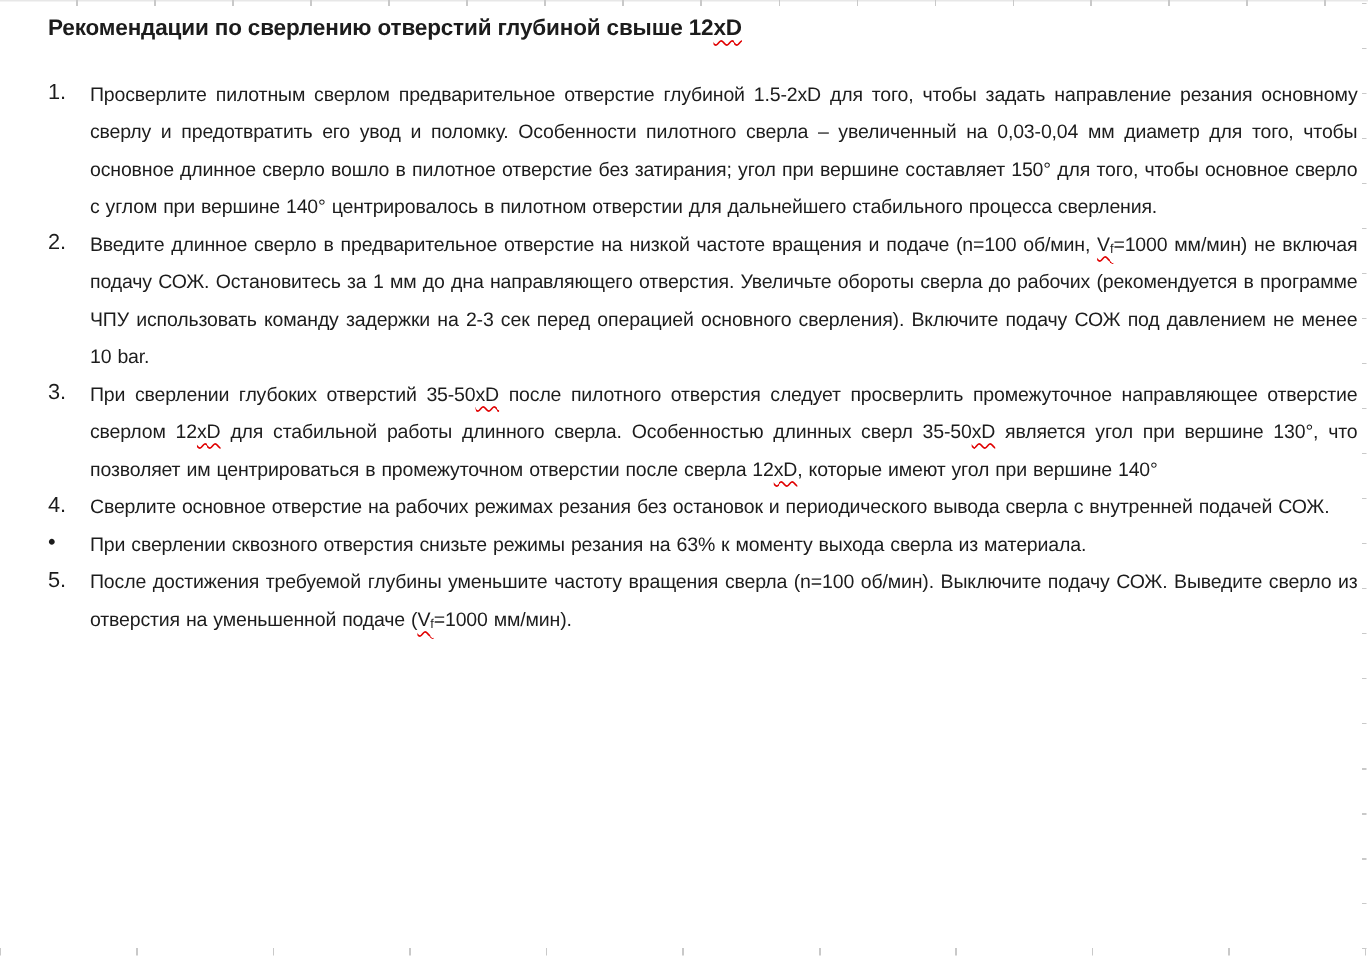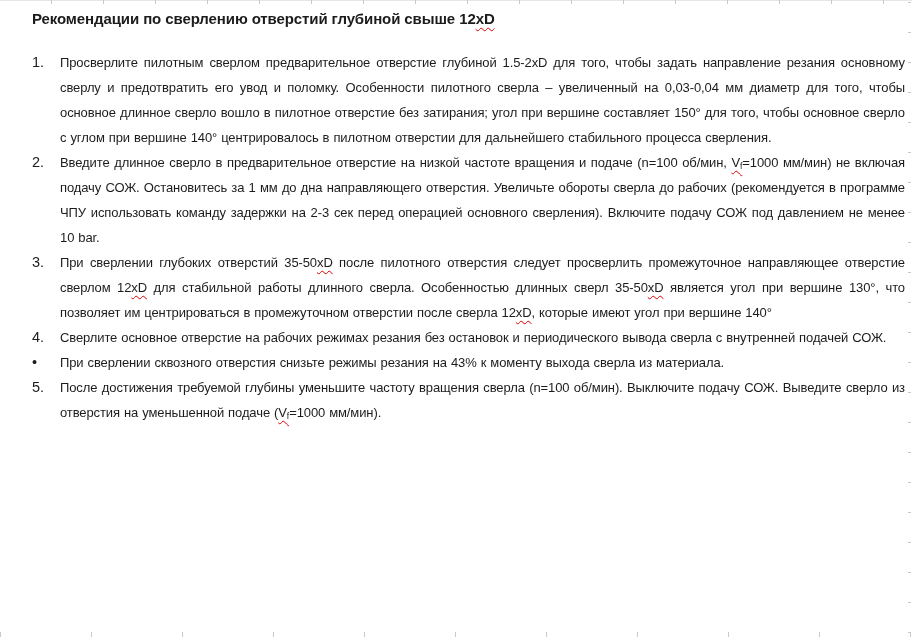--- a/index.html
+++ b/index.html
@@ -110,20 +110,20 @@
       <div class="item">
         <span class="marker">3.</span>
         <div class="para"><span>При сверлении глубоких отверстий 35-50</span><span class="misspell">xD</span><span> после пилотного отверстия следует просверлить промежуточное направляющее отверстие сверлом 12</span><span class="misspell">xD</span><span> для стабильной работы длинного сверла. Особенностью длинных сверл 35-50</span><span class="misspell">xD</span><span> является угол при вершине 130°, что позволяет им центрироваться в промежуточном отверстии после сверла 12</span><span class="misspell">xD</span><span>, которые имеют угол при вершине 140°</span></div>
       </div>
       <div class="item">
         <span class="marker">4.</span>
         <div class="para"><span>Сверлите основное отверстие на рабочих режимах резания без остановок и периодического вывода сверла с внутренней подачей СОЖ.</span></div>
       </div>
       <div class="item">
         <span class="marker">•</span>
-        <div class="para"><span>При сверлении сквозного отверстия снизьте режимы резания на 43% к моменту выхода сверла из материала.</span></div>
+        <div class="para"><span>При сверлении сквозного отверстия снизьте режимы резания на 63% к моменту выхода сверла из материала.</span></div>
       </div>
       <div class="item">
         <span class="marker">5.</span>
         <div class="para"><span>После достижения требуемой глубины уменьшите частоту вращения сверла (n=100 об/мин). Выключите подачу СОЖ. Выведите сверло из отверстия на уменьшенной подаче (</span><span class="misspell">V</span><sub class="subscript misspell">f</sub><span>=1000 мм/мин).</span></div>
       </div>
     </div>
 </div>
 
 </body></html>

